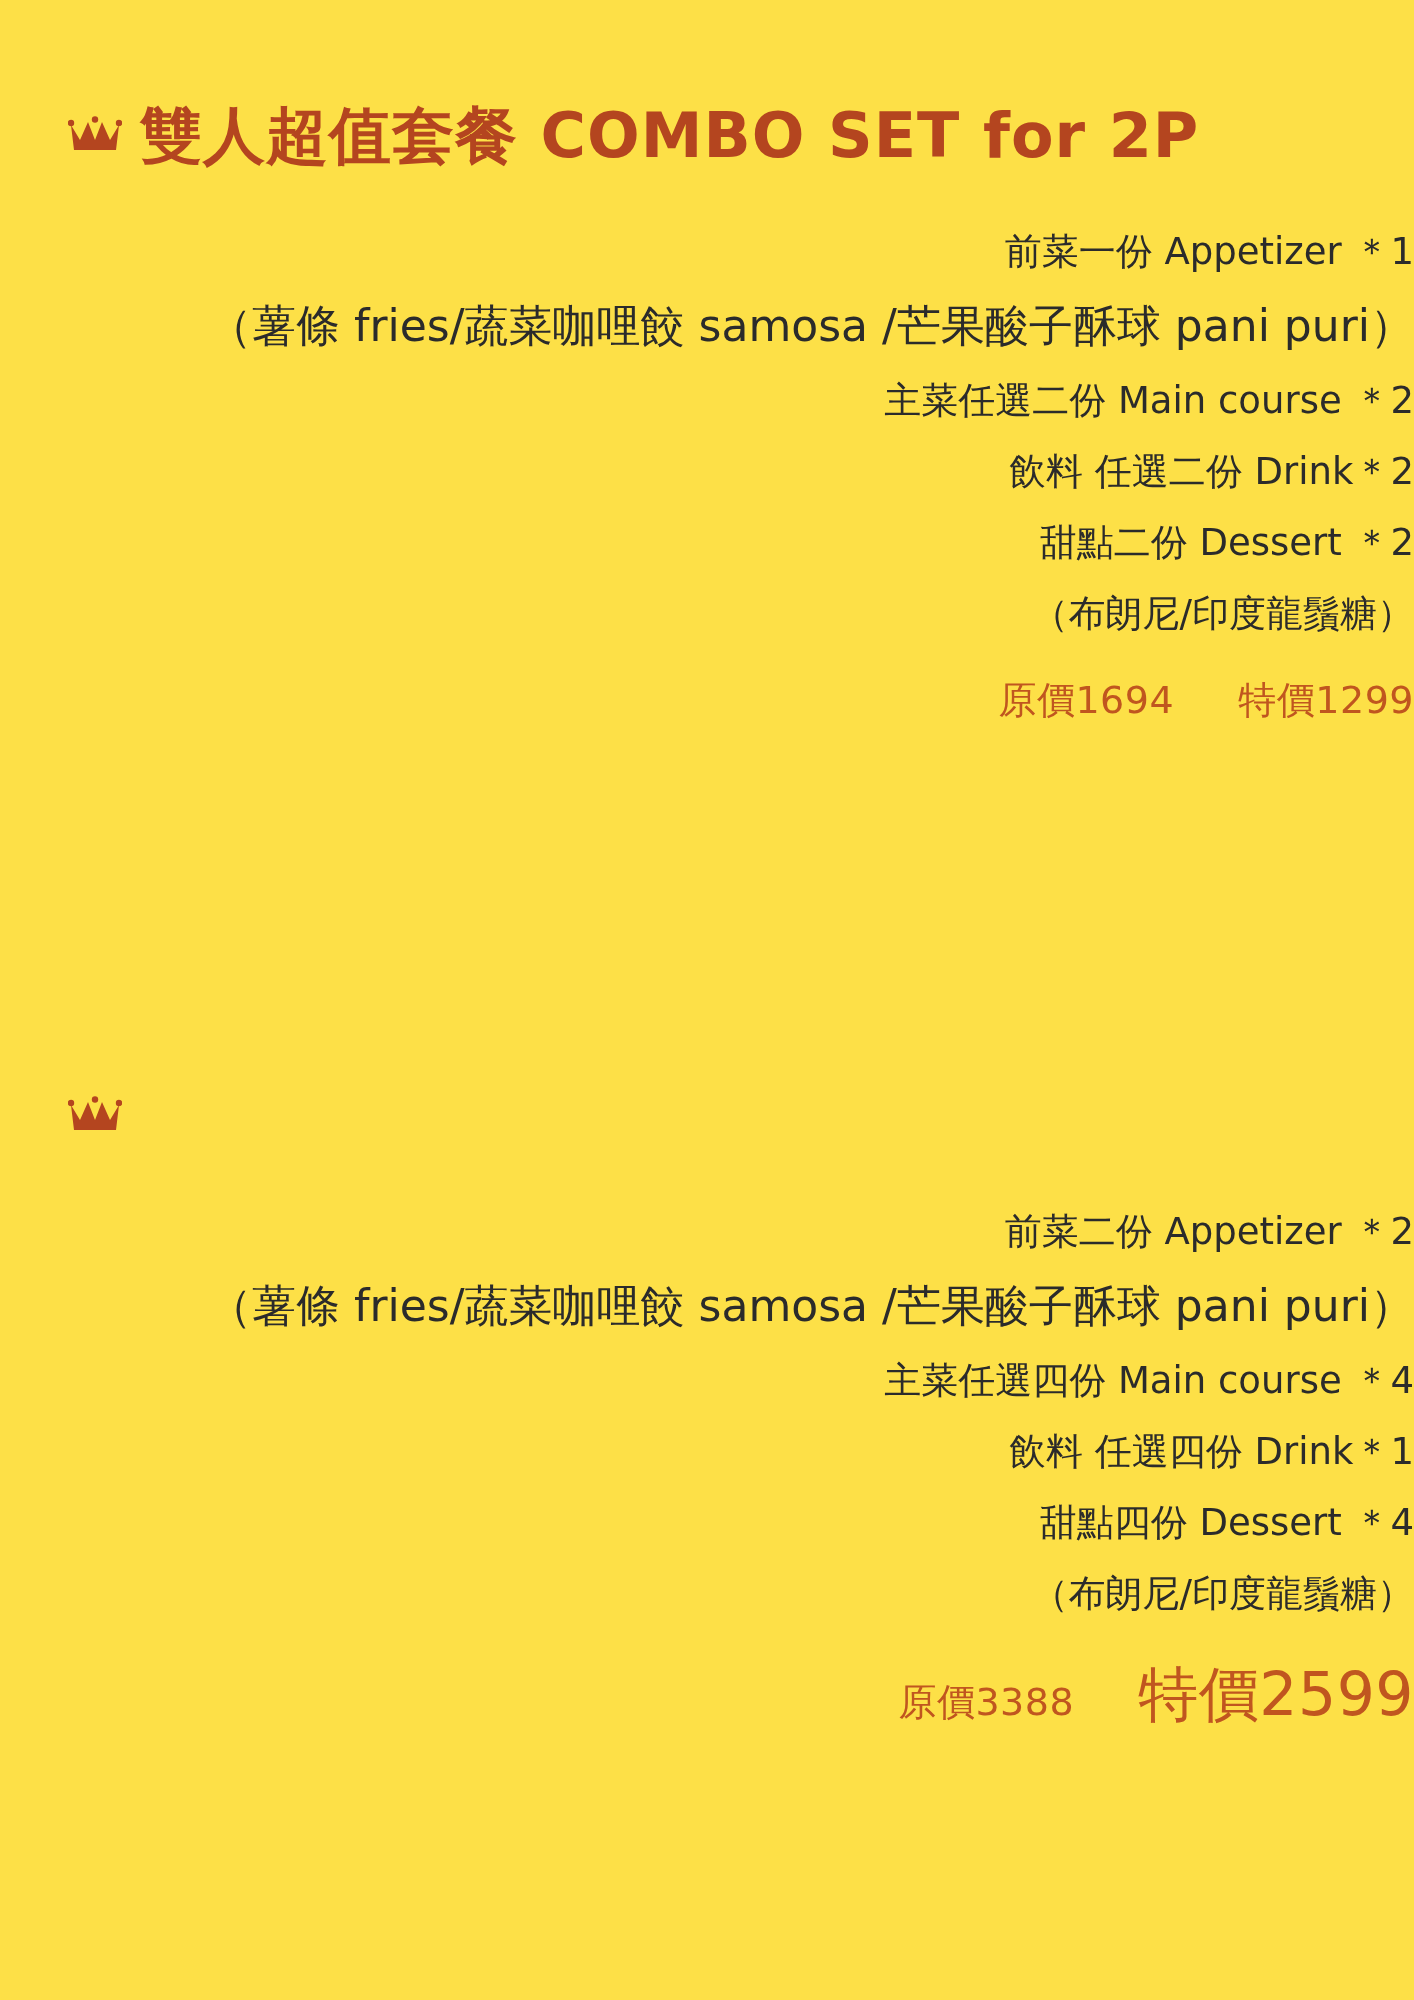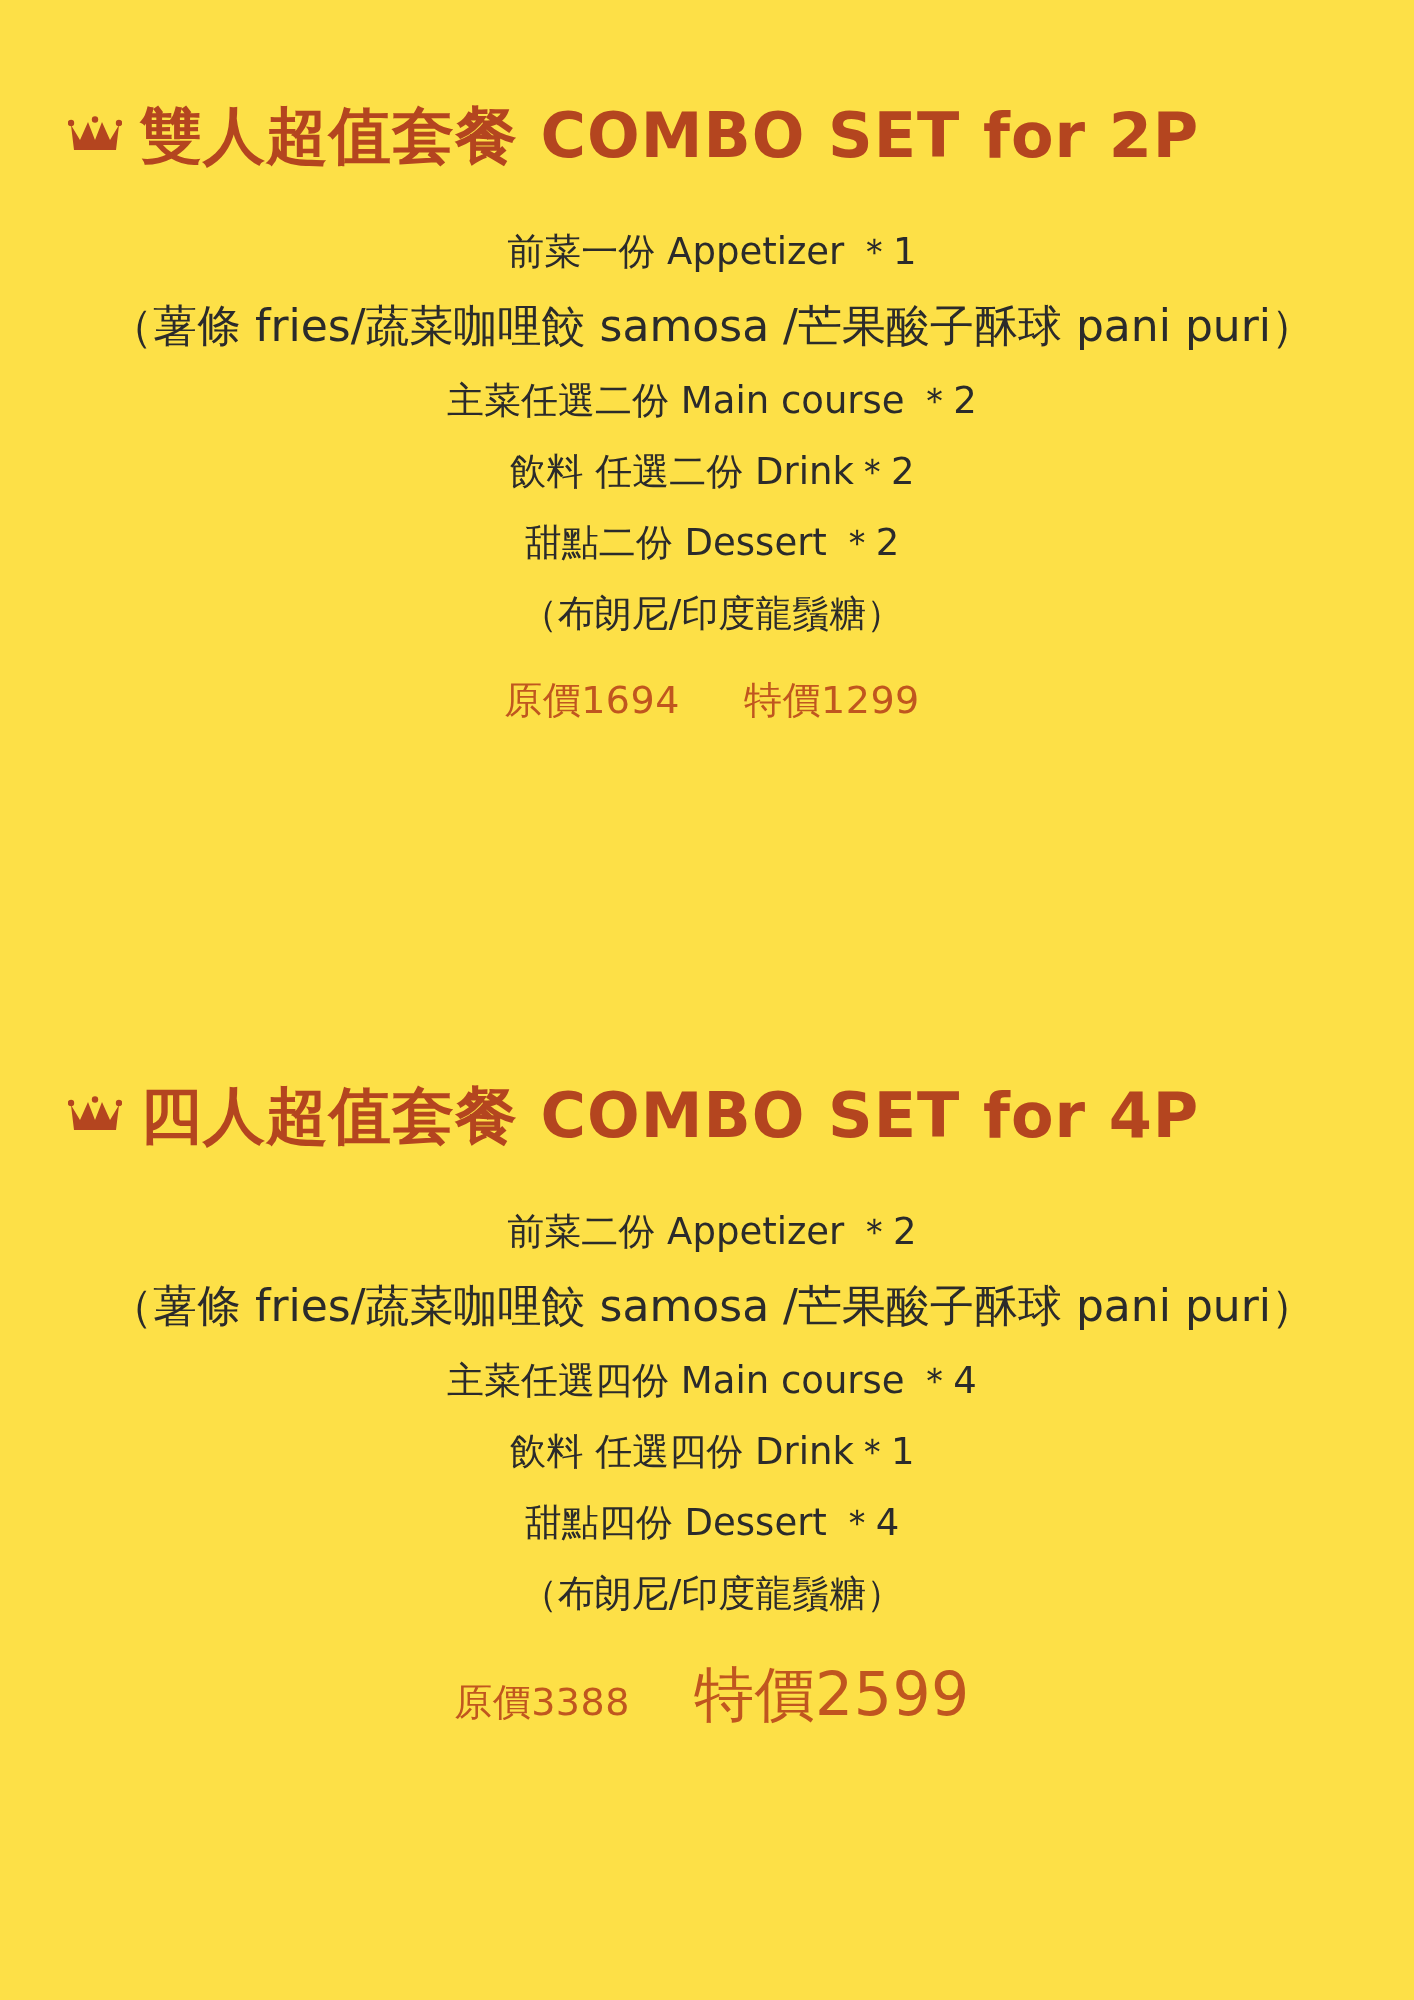--- a/index.html
+++ b/index.html
@@ -48,21 +48,21 @@
     font-size: 62px;
     line-height: 1;
     font-family: "DejaVu Sans", sans-serif;
     font-weight: 600;
     letter-spacing: 1px;
     white-space: nowrap;
   }
 
   .lines {
     margin-top: 34px;
-    text-align: center;
+    text-align: right;
     margin-left: 10px;
   }
   .line {
     color: #2b2b2b;
     font-family: "DejaVu Sans", sans-serif;
     font-size: 37px;
     line-height: 1.0;
     padding: 17px 0;
     white-space: nowrap;
   }
@@ -125,21 +125,20 @@
   <div class="section section-2">
     <div class="heading">
       <span class="crown-icon-wrap">
         <svg class="crown-icon" viewBox="0 0 54 40" xmlns="http://www.w3.org/2000/svg">
           <path d="M3 9 L12 24 L20 6 L27 24 L34 6 L42 24 L51 9 L48 34 L6 34 Z" fill="#b4451f"></path>
           <circle cx="3" cy="7" r="3.2" fill="#b4451f"></circle>
           <circle cx="27" cy="3.5" r="3.2" fill="#b4451f"></circle>
           <circle cx="51" cy="7" r="3.2" fill="#b4451f"></circle>
         </svg>
       </span>
-      <span class="heading-text">四人超值套餐 COMBO SET for 4P</span>
     </div>
     <div class="lines">
       <div class="line">前菜二份 Appetizer ＊2</div>
       <div class="line wide">（薯條 fries/蔬菜咖哩餃 samosa /芒果酸子酥球 pani puri）</div>
       <div class="line">主菜任選四份 Main course ＊4</div>
       <div class="line">飲料 任選四份 Drink＊1</div>
       <div class="line">甜點四份 Dessert ＊4</div>
       <div class="line">（布朗尼/印度龍鬚糖）</div>
       <div class="price-line">
         <span class="orig">原價3388</span>

